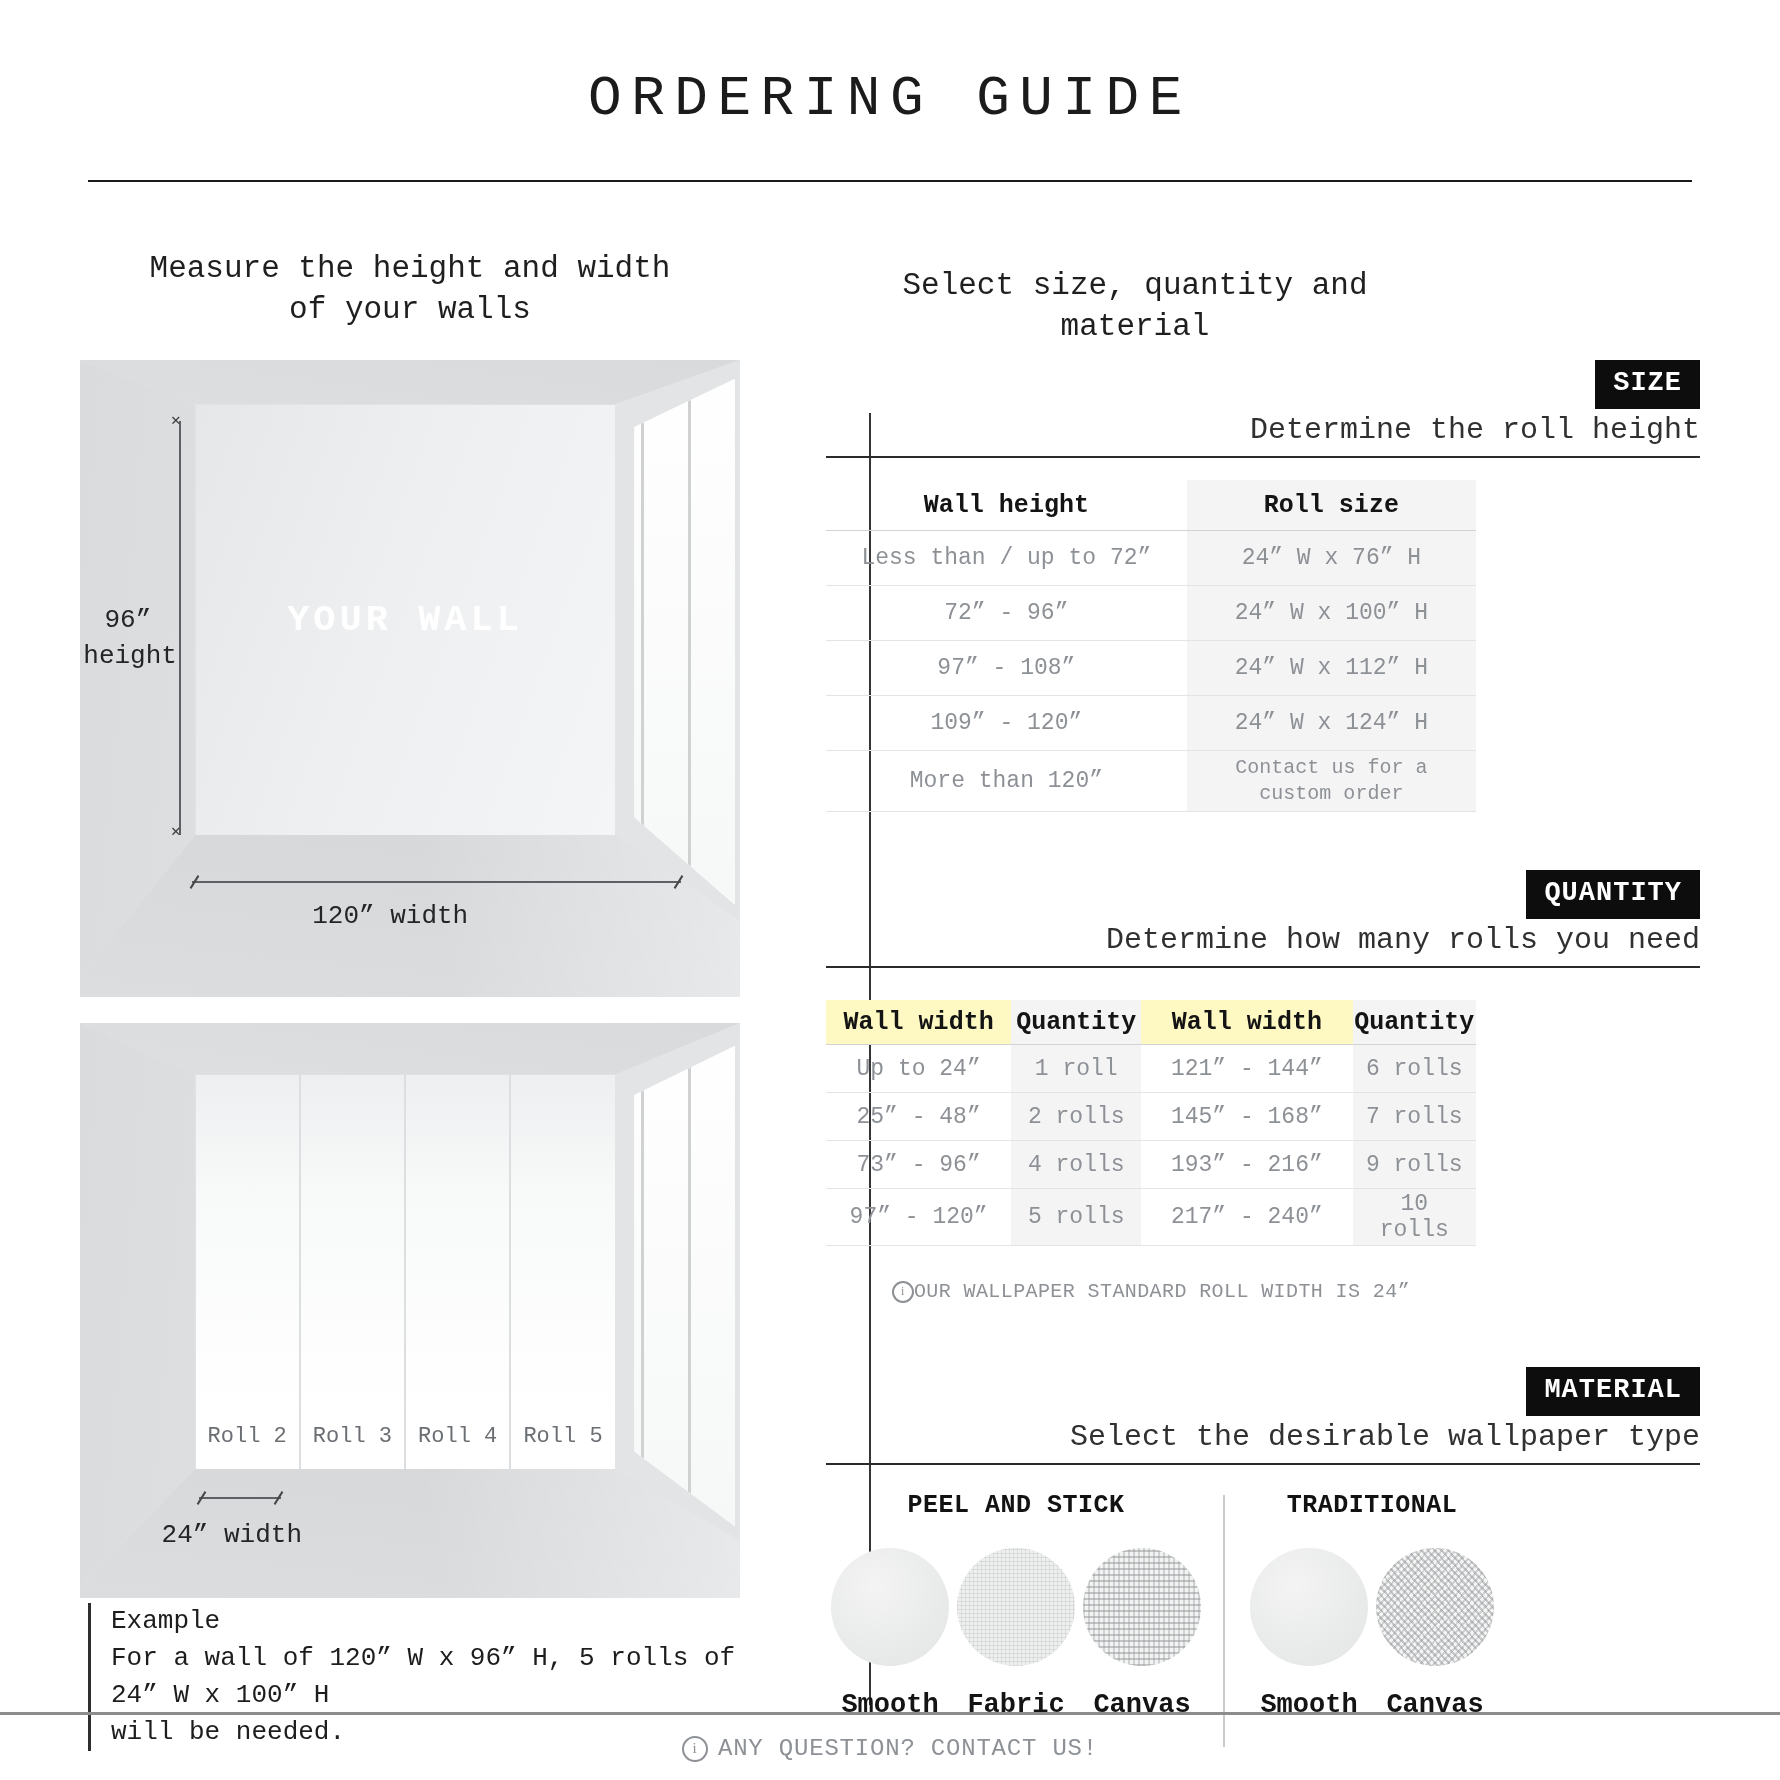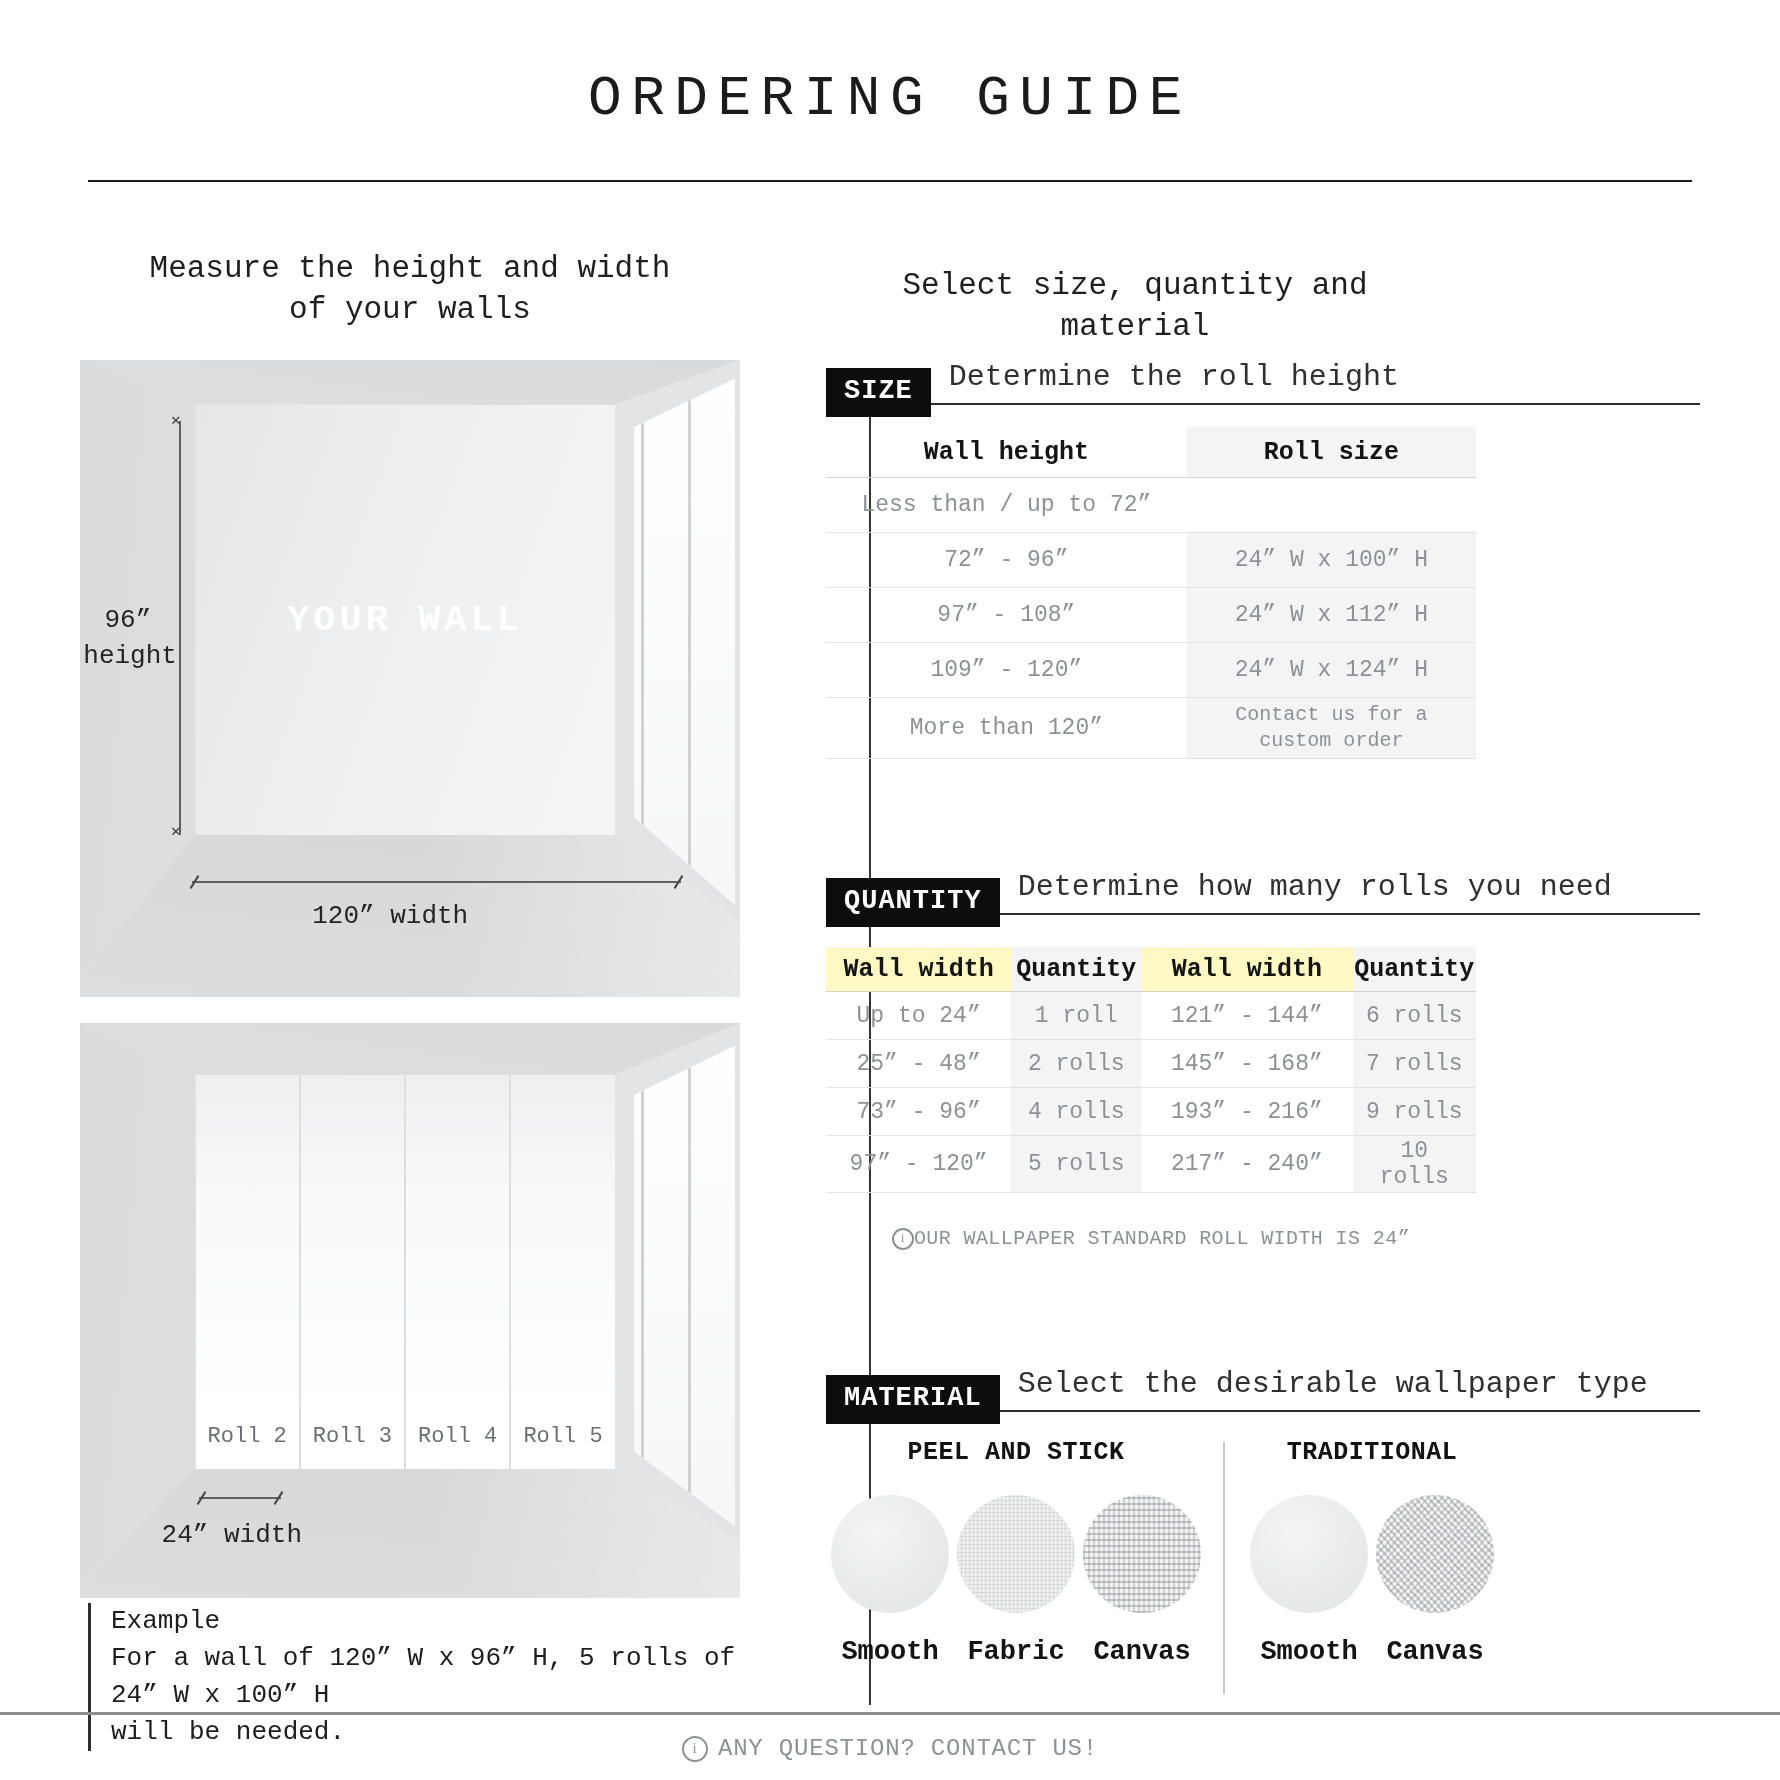--- a/index.html
+++ b/index.html
@@ -69,21 +69,21 @@
   .wl1 { left:32%; top:85%; width:30%; }
   .wl2 { left:10%; top:86.5%; width:26%; }
 
   
   .example { position:absolute; left:88px; top:1588px; width:640px; border-left:3px solid #2e2e2e;
              padding-left:20px; font-size:26px; color:#1d1d1d; line-height:1.42; }
 
   
   .section { position:absolute; left:826px; width:874px; }
   .sec-size { top:345px; } .sec-qty { top:855px; } .sec-mat { top:1352px; }
-  .sec-head { display:flex; align-items:flex-end; gap:18px; border-bottom:2px solid #2b2b2b; }
+  .sec-head { display:flex; align-items:flex-end; gap:18px; border-bottom:2px solid #2b2b2b;flex-direction:column; }
   .badge { background:#0d0d0d; color:#ffffff; font-size:27px; font-weight:700; letter-spacing:1px;
            padding:10px 18px 12px; margin-bottom:-14px; line-height:1; }
   .sec-title { font-size:30px; color:#303030; padding-bottom:9px; }
 
   .size-table { width:650px; margin-top:22px; }
   .st-row { display:grid; grid-template-columns:55.5% 44.5%; border-bottom:1px solid #e3e4e5; }
   .st-head { border-bottom:1px solid #d2d3d4; }
   .st-cell { min-height:54px; display:flex; align-items:center; justify-content:center; text-align:center;
              color:#8d9196; font-size:23px; padding:4px 12px; box-sizing:border-box; }
   .st-head .st-cell { color:#141414; font-size:25px; font-weight:700; min-height:50px; }
@@ -209,20 +209,21 @@
       <span class="badge">SIZE</span>
       <span class="sec-title">Determine the roll height</span>
     </div>
     <div class="size-table">
       <div class="st-row st-head">
         <div class="st-cell col-a">Wall height</div>
         <div class="st-cell col-b">Roll size</div>
       </div>
       <div class="st-row">
         <div class="st-cell col-a">Less than / up to 72”</div>
+        <div class="st-cell col-b">24” W x 76” H</div>
       </div>
       <div class="st-row">
         <div class="st-cell col-a">72” - 96”</div>
         <div class="st-cell col-b">24” W x 100” H</div>
       </div>
       <div class="st-row">
         <div class="st-cell col-a">97” - 108”</div>
         <div class="st-cell col-b">24” W x 112” H</div>
       </div>
       <div class="st-row">

